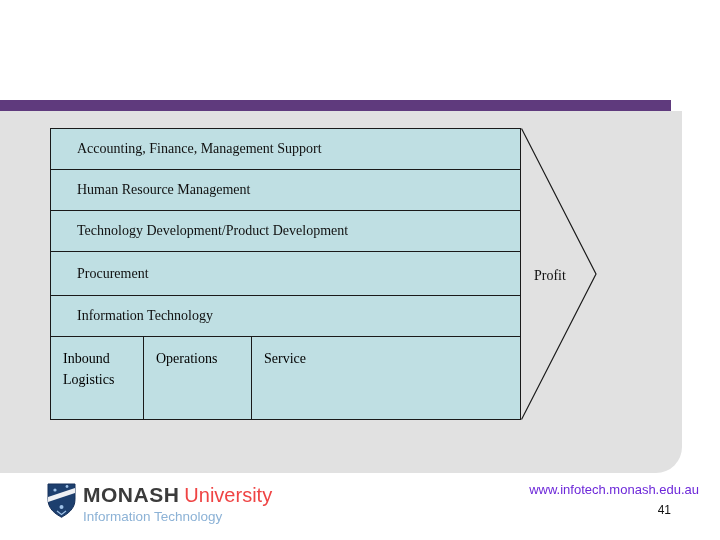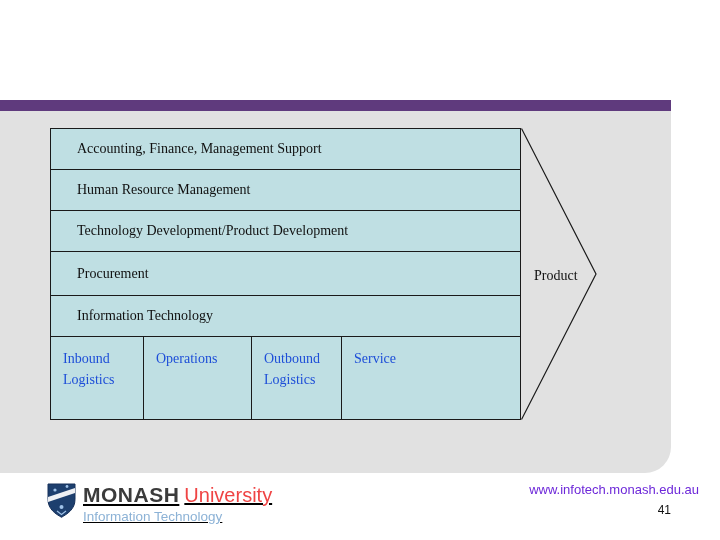--- a/index.html
+++ b/index.html
@@ -13,48 +13,49 @@
     font-family:"Liberation Sans",sans-serif;
   }
   .accent-bar{
     position:absolute;left:0;top:100px;width:671px;height:11px;
     background:var(--accent-purple,#5f3a7d);
   }
   .panel{
     position:absolute;left:0;top:111px;width:671px;height:362px;
     background:var(--panel-gray,#e1e1e1);
     border-bottom-right-radius:26px;
+    padding-left:11px;
   }
   .chain-box{
     position:absolute;left:50px;top:17px;width:471px;height:292px;
     border:1px solid #1a1a1a;box-sizing:border-box;
     background:var(--cell-blue,#bfdfe3);
     display:flex;flex-direction:column;
   }
   .support-row{
     box-sizing:border-box;border-bottom:1px solid #1a1a1a;
     display:flex;align-items:center;padding-left:26px;
     font-family:"Liberation Serif",serif;font-size:14px;color:#101010;
   }
   .r1,.r2,.r3,.r5{height:41px}
   .r4{height:44px}
   .primary-row{flex:1;display:flex;}
   .pcol{
     box-sizing:border-box;border-right:1px solid #1a1a1a;
     padding:11px 8px 0 12px;
-    font-family:"Liberation Serif",serif;font-size:14px;line-height:1.5;color:#1d4ed8;
+    font-family:"Liberation Serif",serif;font-size:14px;line-height:1.5;color:#000000;
   }
   .c1{width:93px}.c2{width:108px}.c3{width:90px}.c4{width:91px}
   .c5{flex:1;border-right:none;}
   .chevron{position:absolute;left:521px;top:17px;}
   .profit{
     position:absolute;left:534px;top:157px;
     font-family:"Liberation Serif",serif;font-size:14px;color:#101010;
   }
-  .logo{position:absolute;left:47px;top:483px;display:flex;align-items:flex-start;text-decoration:underline;}
+  .logo{position:absolute;left:47px;top:483px;display:flex;align-items:flex-start;}
   .logo-text{margin-left:7px;}
   .logo-name-row{display:flex;align-items:baseline;color:#3b3b3b;}
   .logo-name{font-size:21px;font-weight:700;letter-spacing:0.5px;}
   .logo-suffix{font-size:20px;font-weight:400;margin-left:5px;color:#ef4444;}
   .logo-dept{font-size:13.5px;margin-top:2px;color:var(--logo-lightblue,#8cb2d6);}
   .url{position:absolute;right:21px;top:482px;font-size:13px;color:#6d28d9;text-align:center;}
   .pagenum{position:absolute;right:49px;top:503px;font-size:12px;color:#111;}
 </style>
 </head>
 <body>
@@ -68,30 +69,29 @@
 
     <div class="chain-box">
       <div class="support-row r1">Accounting, Finance, Management Support</div>
       <div class="support-row r2">Human Resource Management</div>
       <div class="support-row r3">Technology Development/Product Development</div>
       <div class="support-row r4">Procurement</div>
       <div class="support-row r5">Information Technology</div>
       <div class="primary-row">
         <div class="pcol c1">Inbound Logistics</div>
         <div class="pcol c2">Operations</div>
-        <div class="pcol c3">Outbound Logistics</div>
         <div class="pcol c5">Service</div>
       </div>
     </div>
 
     <svg class="chevron" width="80" height="292" viewBox="0 0 80 292">
       <path d="M0.5,0.5 L75,146 L0.5,291.5" fill="none" stroke="#1a1a1a" stroke-width="1.2"></path>
     </svg>
 
-    <div class="profit">Product</div>
+    <div class="profit">Profit</div>
   </div>
 
   <div class="logo">
     <svg width="29" height="36" viewBox="0 0 29 36">
       <path d="M1,1 h27 v15.5 c0,10 -8,14.5 -13.5,17.8 C9,31 1,26.5 1,16.5 z" fill="var(--logo-navy,#1d3f6e)" stroke="#16305a" stroke-width="1"></path>
       <path d="M1,14 L28,5 L28,10 L1,19 z" fill="#ffffff" opacity="0.92"></path>
       <circle cx="8" cy="7" r="1.6" fill="#9fc2e8"></circle>
       <circle cx="20" cy="3.5" r="1.4" fill="#9fc2e8"></circle>
       <circle cx="14.5" cy="24" r="2" fill="#9fc2e8"></circle>
       <path d="M10,28 L14.5,31.5 L19,28" fill="none" stroke="#9fc2e8" stroke-width="1.2"></path>

